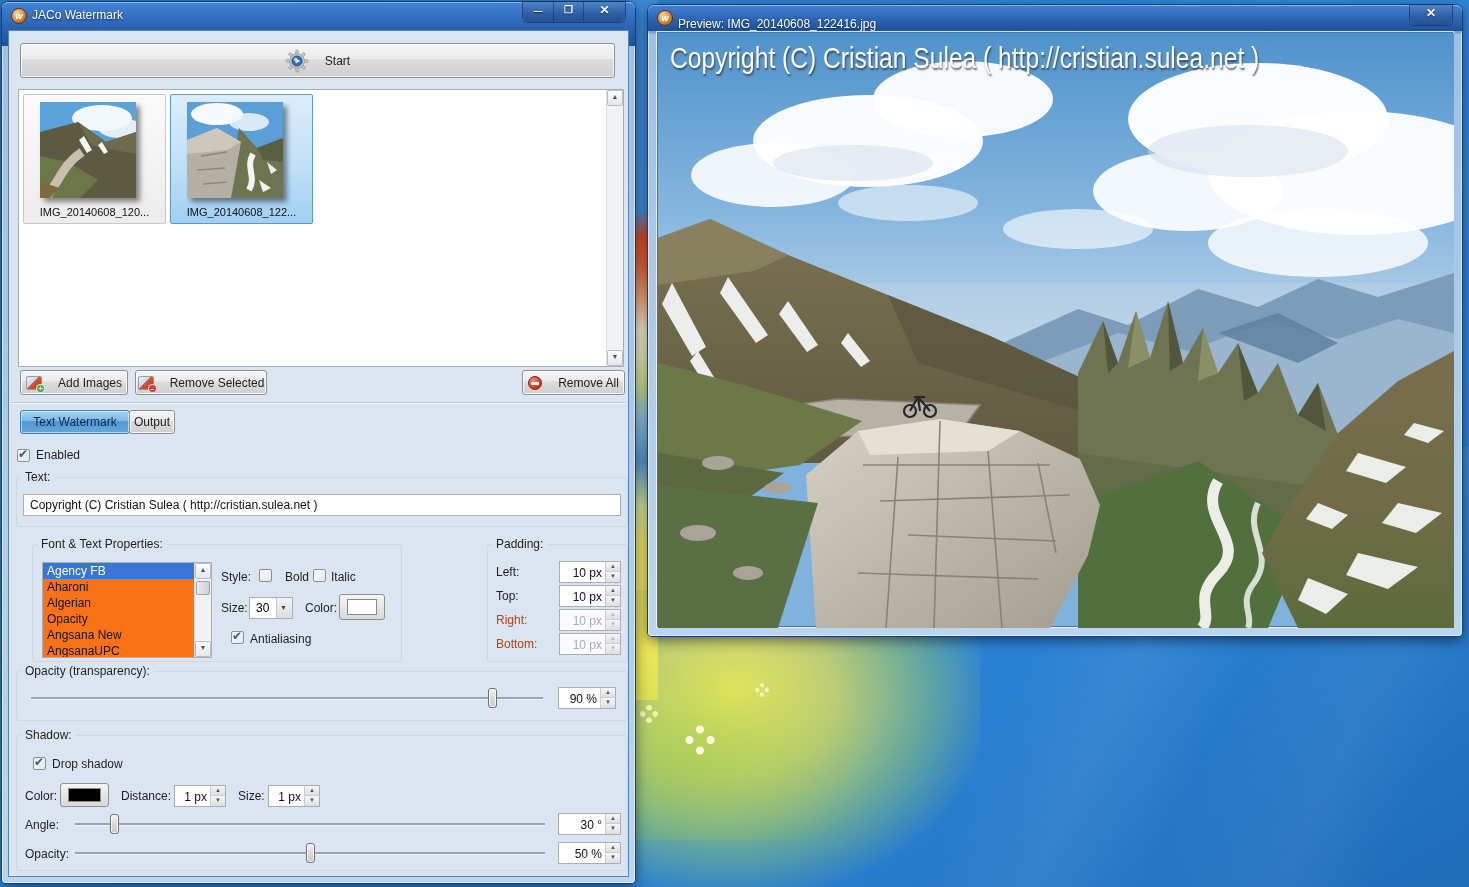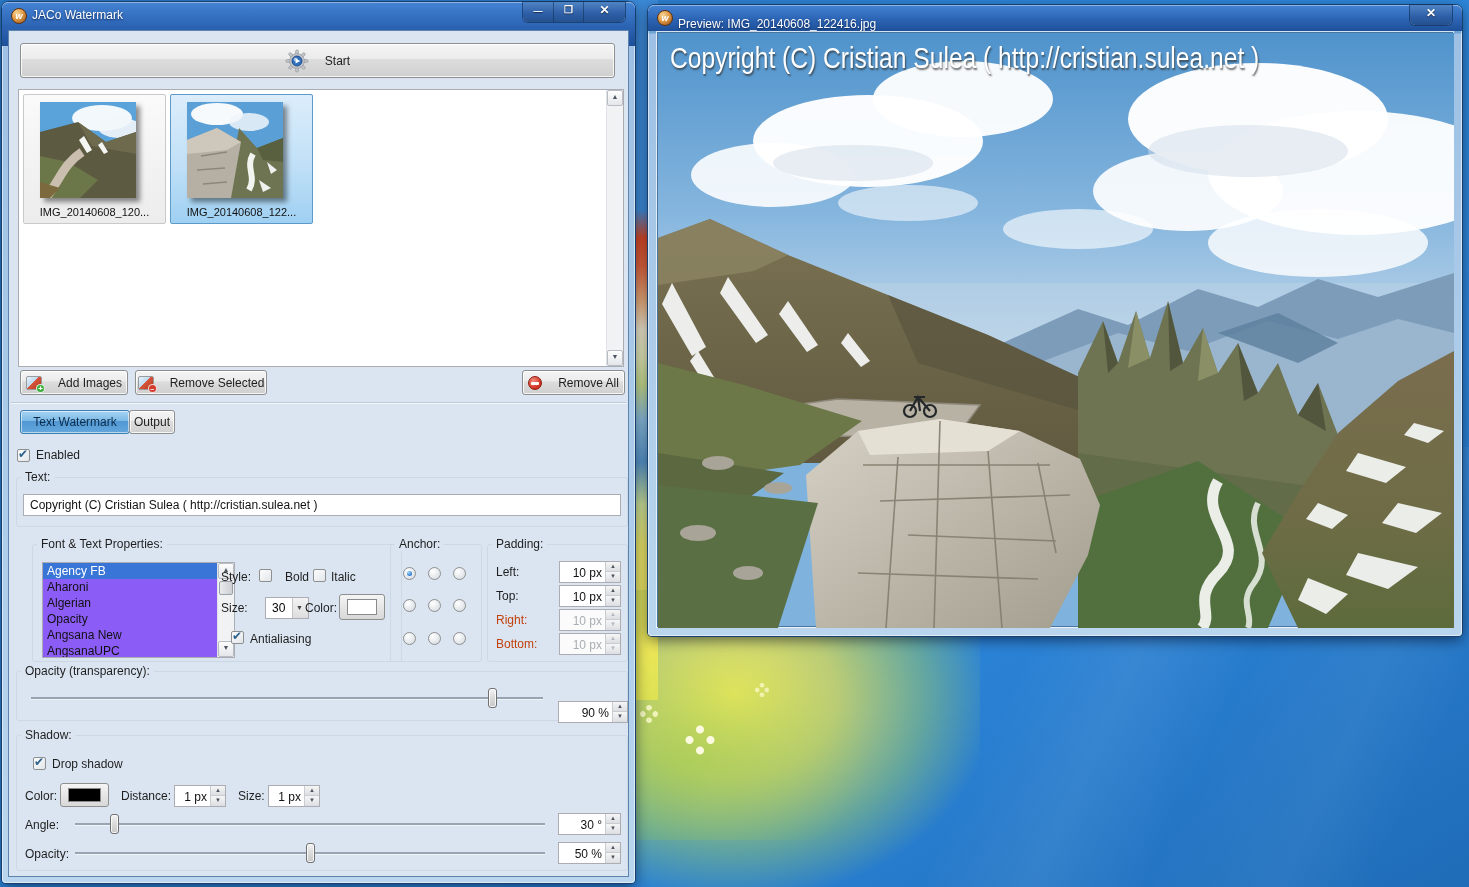--- a/index.html
+++ b/index.html
@@ -120,21 +120,21 @@
   .cb.checked::before { content:"✔"; position:absolute; left:0px; top:-3px; font-size:12px; color:#2c628b; }
   .lbl { position:absolute; font-size:12px; color:#1e1e1e; white-space:nowrap; }
   .lbl.dis { color:#c2410c; }
 
   .group { position:absolute; border:1px solid #ccd9e4; border-radius:3px; }
   .group-label { position:absolute; left:4px; top:-8px; background:#dbe5f1; padding:0 4px; font-size:12px; color:#1e1e1e; white-space:nowrap; }
 
   .text-input { position:absolute; border:1px solid #abadb3; background:#fff; font-size:12px;
     font-family:"Liberation Sans",sans-serif; color:#111; padding:0 6px; }
 
-  .font-list { position:absolute; left:9px; top:17px; width:193px; height:96px; background:#8b5cf6; border:1px solid #abadb3; overflow:hidden; }
+  .font-list { position:absolute; left:9px; top:17px; width:170px; height:96px; background:#f97316; border:1px solid #abadb3; overflow:hidden; }
   .font-item { position:relative; height:16px; line-height:16px; padding-left:4px; font-size:12px; color:#111; white-space:nowrap; }
   .font-item.selected { background:#3875d7; color:#fff; }
   .font-list .vscroll { width:17px; }
 
   .ddl { position:absolute; height:22px; border:1px solid #abadb3; background:#fff; font-size:12px; }
   .ddl .val { position:absolute; left:6px; top:3px; }
   .ddl .arrow { position:absolute; right:0; top:0; width:16px; height:20px;
     background:linear-gradient(to bottom,#f3f3f3,#ddd); border-left:1px solid #c5c5c5; }
   .ddl .arrow::before { content:"▼"; position:absolute; left:3px; top:6px; font-size:7px; color:#444; }
 
@@ -315,44 +315,32 @@
             <div class="sbtn down"></div>
           </div>
         </div>
         <span class="lbl" style="left:188px; top:25px;">Style:</span>
         <span class="cb" style="left:226px; top:24px;"></span>
         <span class="lbl" style="left:252px; top:25px;">Bold</span>
         <span class="cb" style="left:280px; top:24px;"></span>
         <span class="lbl" style="left:298px; top:25px;">Italic</span>
 
         <span class="lbl" style="left:188px; top:56px;">Size:</span>
-        <div class="ddl" style="left:232px; top:52px; width:44px;">
+        <div class="ddl" style="left:216px; top:52px; width:44px;">
           <span class="val">30</span>
           <span class="arrow"></span>
         </div>
         <span class="lbl" style="left:272px; top:56px;">Color:</span>
         <div class="swatch-btn" style="left:306px; top:49px; width:46px; height:26px;">
           <span class="swatch" style="background:#ffffff;"></span>
         </div>
         <span class="cb checked" style="left:198px; top:86px;"></span>
         <span class="lbl" style="left:217px; top:87px;">Antialiasing</span>
       </div>
 
-      <div class="group" style="left:381px; top:513px; width:92px; height:118px;">
-        <span class="group-label">Anchor:</span>
-        <span class="rb sel" style="left:12px; top:22px;"></span>
-        <span class="rb" style="left:37px; top:22px;"></span>
-        <span class="rb" style="left:62px; top:22px;"></span>
-        <span class="rb" style="left:12px; top:54px;"></span>
-        <span class="rb" style="left:37px; top:54px;"></span>
-        <span class="rb" style="left:62px; top:54px;"></span>
-        <span class="rb" style="left:12px; top:87px;"></span>
-        <span class="rb" style="left:37px; top:87px;"></span>
-        <span class="rb" style="left:62px; top:87px;"></span>
-      </div>
 
       <div class="group" style="left:478px; top:513px; width:141px; height:118px;">
         <span class="group-label">Padding:</span>
         <span class="lbl" style="left:8px; top:20px;">Left:</span>
         <div class="spin" style="left:71px; top:16px; width:62px;">
           <span class="val">10 px</span>
           <span class="btns">
               <span class="su"></span>
               <span class="sd"></span>
             </span>
@@ -382,21 +370,21 @@
             </span>
         </div>
       </div>
 
       <div class="group" style="left:7px; top:640px; width:612px; height:50px;">
         <span class="group-label">Opacity (transparency):</span>
         <div class="slider" style="left:14px; top:16px; width:512px;">
           <div class="track"></div>
           <div class="knob" style="left:457px;"></div>
         </div>
-        <div class="spin" style="left:541px; top:15px; width:70px;margin-top:14px;">
+        <div class="spin" style="left:541px; top:15px; width:58px;">
           <span class="val">90 %</span>
           <span class="btns">
               <span class="su"></span>
               <span class="sd"></span>
             </span>
         </div>
       </div>
 
       <div class="group" style="left:7px; top:704px; width:612px; height:136px;">
         <span class="group-label">Shadow:</span>

